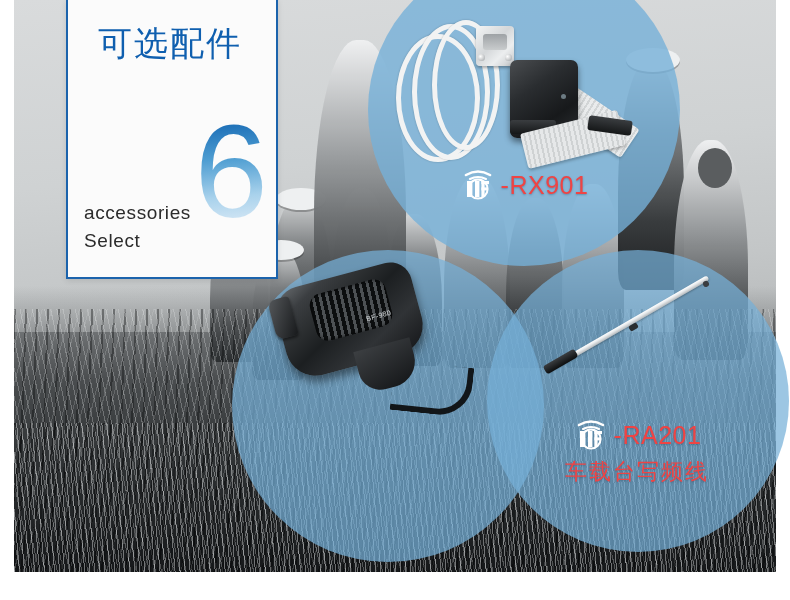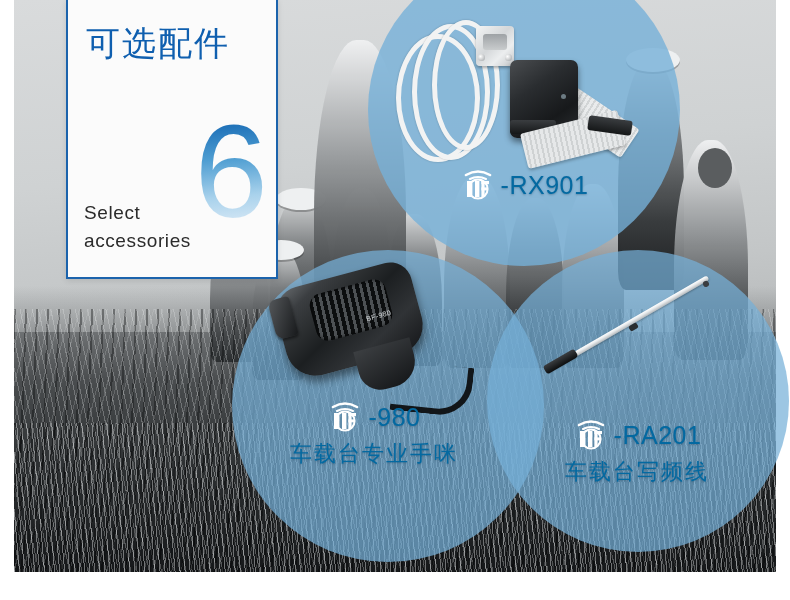--- a/index.html
+++ b/index.html
@@ -105,40 +105,40 @@
   .whip{position:absolute;left:14px;top:96px;width:186px;height:5px;border-radius:3px;
      background:linear-gradient(180deg,#ffffff 0%,#e7eaec 40%,#b4b8bb 100%);
      transform:rotate(-30deg);transform-origin:0 50%;box-shadow:0 1px 2px rgba(0,0,0,.3);}
   .whip-base{position:absolute;left:12px;top:94px;width:36px;height:9px;border-radius:3px;
      background:linear-gradient(180deg,#3a3d40,#0d0f10);transform:rotate(-30deg);transform-origin:0 50%;}
   .whip-joint{position:absolute;left:96px;top:52px;width:9px;height:6px;border-radius:2px;
      background:#2a2d2f;transform:rotate(-30deg);}
   .whip-tip{position:absolute;right:2px;top:4px;width:6px;height:6px;border-radius:50%;background:#3a3d40;}
 
   
-  .cap{position:absolute;text-align:center;color:#0369a1;user-select:none;}
+  .cap{position:absolute;text-align:center;color:#ef4444;user-select:none;}
   .cap .line1{display:flex;align-items:center;justify-content:center;gap:5px;
      font-size:25px;letter-spacing:.5px;white-space:nowrap;
      text-shadow:0 1px 2px rgba(30,60,85,.35);}
   .cap .model{font-family:"Liberation Sans",sans-serif;font-weight:400;}
   .cap .line2{margin-top:7px;font-size:22px;letter-spacing:2px;white-space:nowrap;
      font-family:"DejaVu Sans","Liberation Sans",sans-serif;
      text-shadow:0 1px 2px rgba(30,60,85,.35);}
   #cap-top{left:404px;top:170px;width:240px;}
   #cap-left{left:268px;top:402px;width:212px;}
   #cap-right{left:533px;top:420px;width:208px;}
 
   
   .bf{position:relative;display:inline-block;width:36px;height:30px;vertical-align:middle;}
   .bf svg{display:block;}
 
   
   #panel{position:absolute;left:66px;top:-1px;width:208px;height:278px;background:#fbfbfb;
      border:2px solid #1b63ac;border-top:none;box-shadow:0 2px 6px rgba(0,0,0,.10);}
-  #panel-title{position:absolute;left:18px;top:22px;font-size:34px;color:#0f5faf;
+  #panel-title{position:absolute;left:30px;top:22px;font-size:34px;color:#0f5faf;
      letter-spacing:2px;font-family:Liberation Serif, serif;}
   #panel-num{position:absolute;right:8px;top:120px;font-size:132px;line-height:.8;
      font-family:"Liberation Sans",sans-serif;font-weight:400;
      background:linear-gradient(175deg,#1366b2 0%,#4f9ed2 38%,#a9d2ec 72%,#dbeaf6 100%);
      -webkit-background-clip:text;background-clip:text;color:transparent;}
   #panel-sub{position:absolute;left:16px;top:200px;color:#2b2b2b;font-size:19px;
      line-height:1.45;letter-spacing:.6px;font-family:"Liberation Sans",sans-serif;}
   #panel-sub .l{display:block;}
 </style>
 </head>
@@ -228,38 +228,20 @@
           <rect x="15" y="11" width="4.4" height="16" fill="#fff"></rect>
           <rect x="21.4" y="11" width="7.6" height="3.1" fill="#fff"></rect>
           <rect x="21.4" y="17.4" width="6" height="3" fill="#fff"></rect>
           <rect x="21.4" y="11" width="3.2" height="16" fill="#fff"></rect>
         </svg>
       </span>
       <span class="model">-RX901</span>
     </div>
   </div>
 
-  <div class="cap" id="cap-left">
-    <div class="line1">
-      <span class="bf">
-        <svg width="36" height="30" viewBox="0 0 36 30">
-          <path d="M6 5 Q18 -2 30 5" stroke="#fff" stroke-width="2.6" fill="none" stroke-linecap="round"></path>
-          <path d="M10 9 Q18 5 26 9" stroke="#fff" stroke-width="2" fill="none" stroke-linecap="round"></path>
-          <circle cx="18" cy="19" r="9.6" fill="none" stroke="#fff" stroke-width="2"></circle>
-          <rect x="7" y="11" width="5.4" height="16" fill="#fff"></rect>
-          <rect x="15" y="11" width="4.4" height="16" fill="#fff"></rect>
-          <rect x="21.4" y="11" width="7.6" height="3.1" fill="#fff"></rect>
-          <rect x="21.4" y="17.4" width="6" height="3" fill="#fff"></rect>
-          <rect x="21.4" y="11" width="3.2" height="16" fill="#fff"></rect>
-        </svg>
-      </span>
-      <span class="model">-980</span>
-    </div>
-    <div class="line2">车载台专业手咪</div>
-  </div>
 
   <div class="cap" id="cap-right">
     <div class="line1">
       <span class="bf">
         <svg width="36" height="30" viewBox="0 0 36 30">
           <path d="M6 5 Q18 -2 30 5" stroke="#fff" stroke-width="2.6" fill="none" stroke-linecap="round"></path>
           <path d="M10 9 Q18 5 26 9" stroke="#fff" stroke-width="2" fill="none" stroke-linecap="round"></path>
           <circle cx="18" cy="19" r="9.6" fill="none" stroke="#fff" stroke-width="2"></circle>
           <rect x="7" y="11" width="5.4" height="16" fill="#fff"></rect>
           <rect x="15" y="11" width="4.4" height="16" fill="#fff"></rect>
@@ -270,18 +252,18 @@
       </span>
       <span class="model">-RA201</span>
     </div>
     <div class="line2">车载台写频线</div>
   </div>
 
   <div id="panel">
     <div id="panel-title">可选配件</div>
     <div id="panel-num">6</div>
     <div id="panel-sub">
+      <span class="l">accessories</span>
       <span class="l">Select</span>
-      <span class="l">accessories</span>
     </div>
   </div>
 
 </div>
 
 </body></html>

